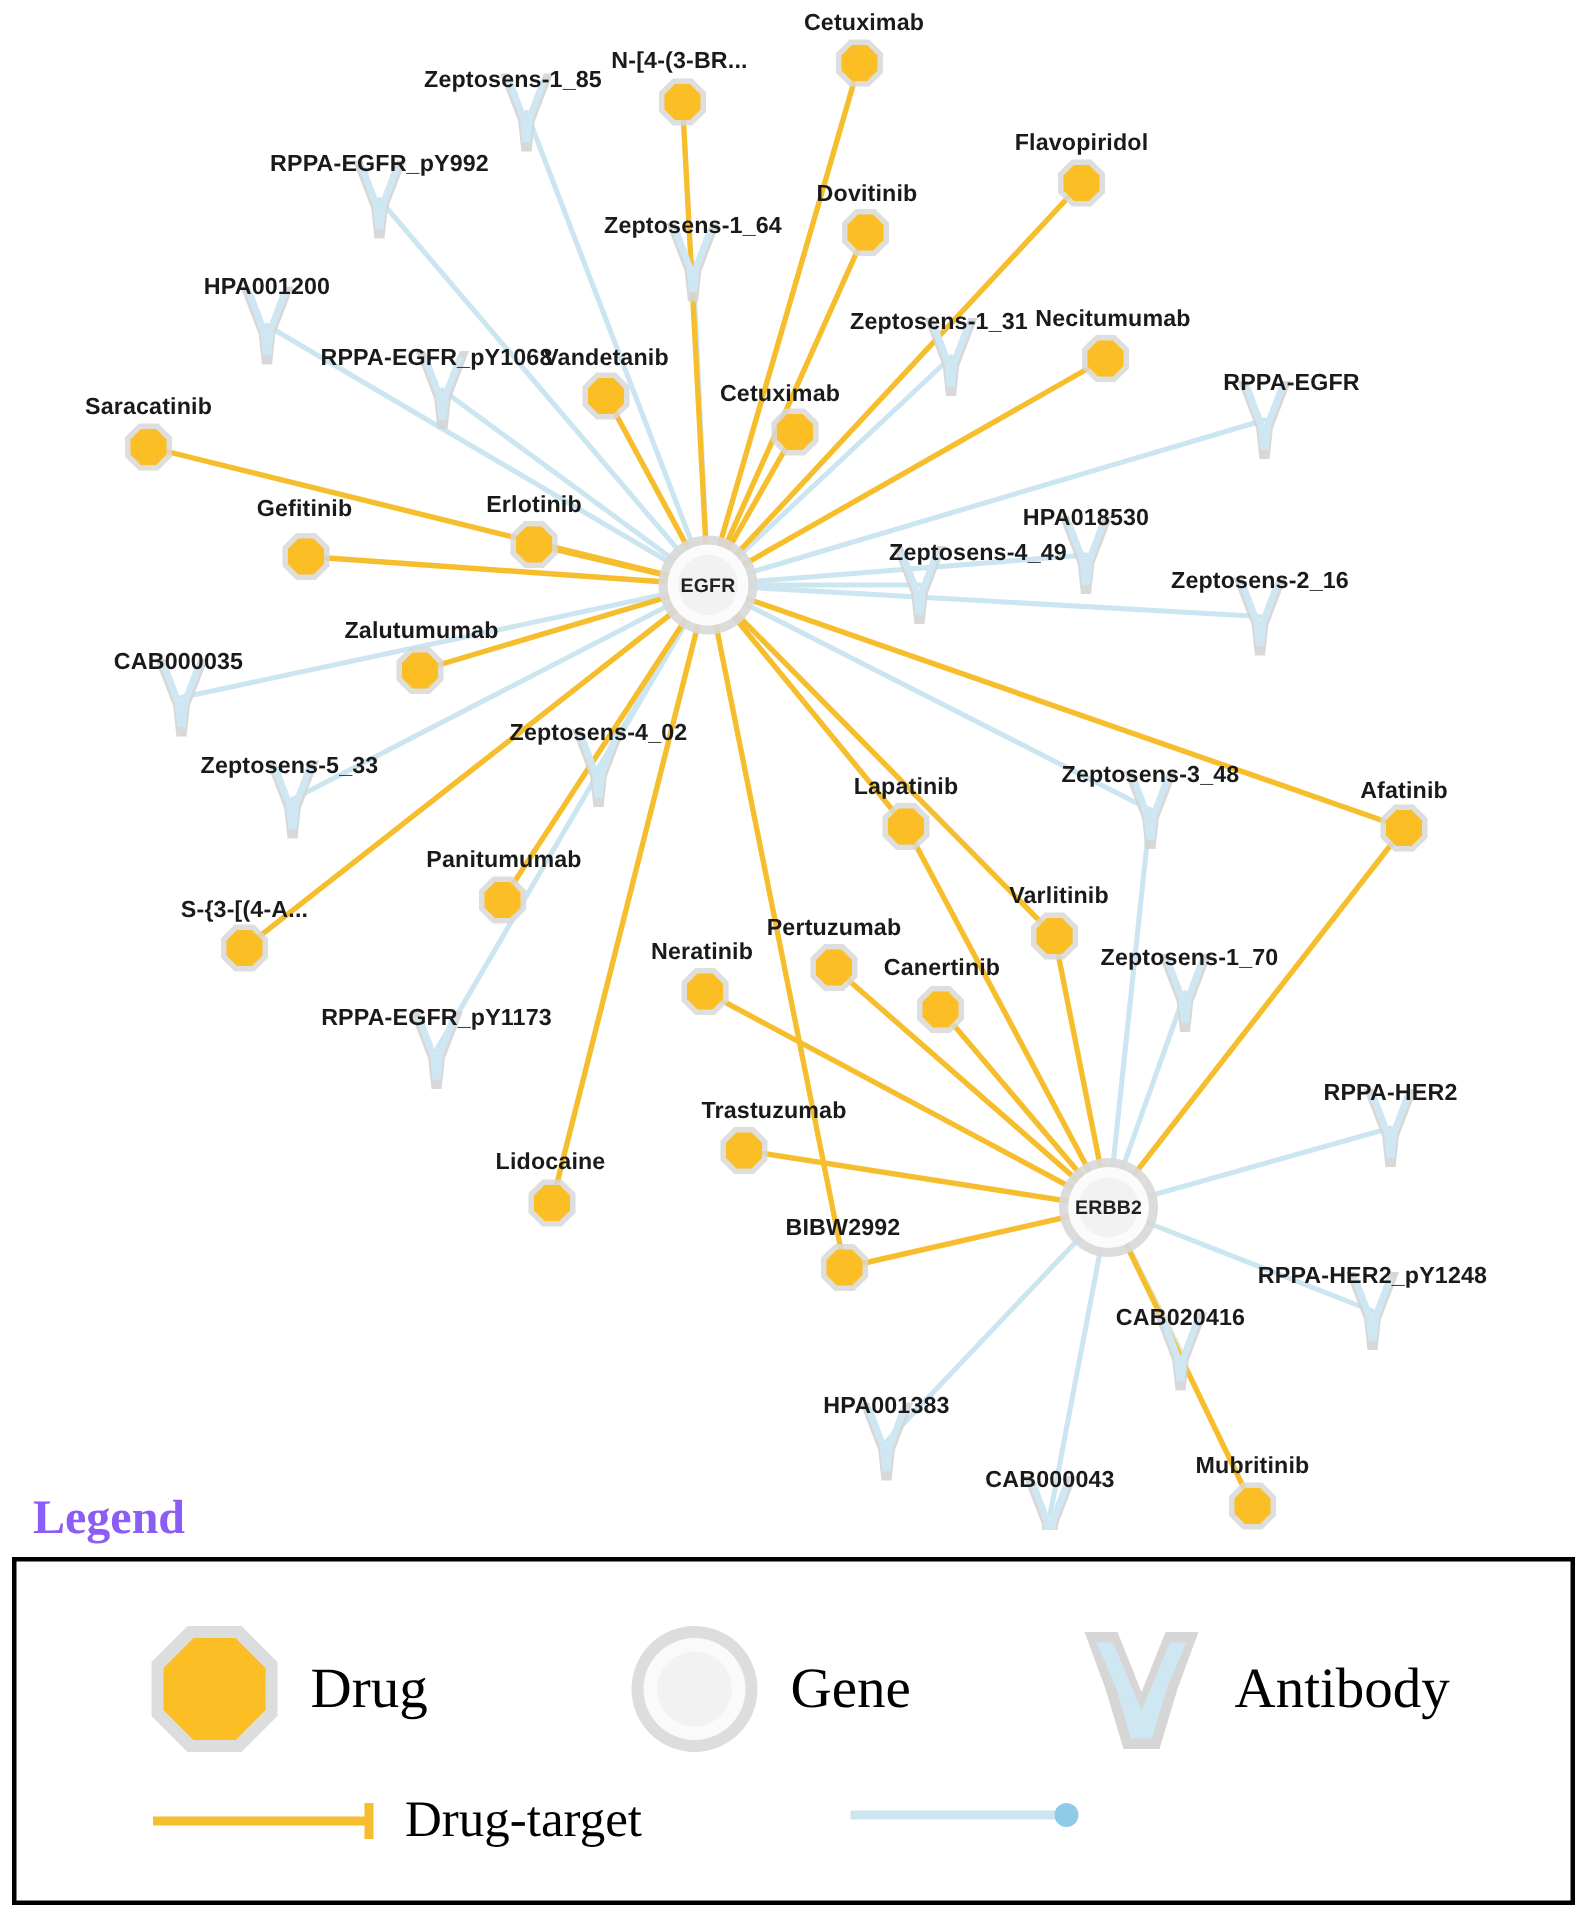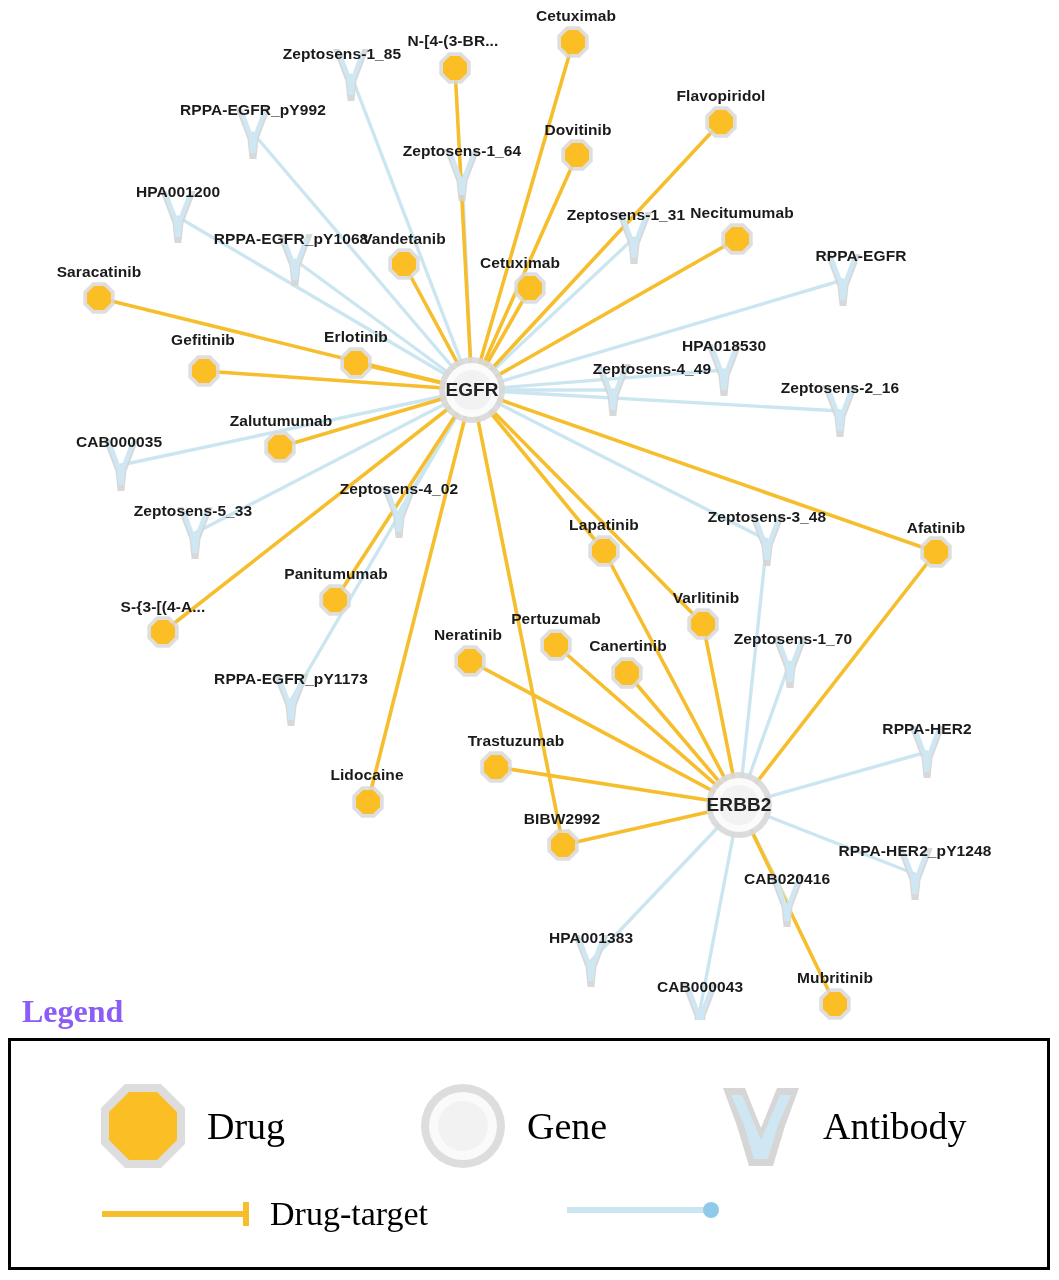--- a/index.html
+++ b/index.html
@@ -28,21 +28,21 @@
     position: absolute;
     font-family: "Liberation Sans", sans-serif;
     font-weight: bold;
     font-size: 15.5px;
     color: #1a1a1a;
     white-space: nowrap;
     transform: translate(-50%, -50%);
     letter-spacing: 0.1px;
   }
   .gene-label {
-    font-size: 19px;
+    font-size: 13px;
     font-weight: bold;
     color: #222;
   }
   .legend-title {
     position: absolute;
     left: 22px;
     top: 993px;
     font-family: "Liberation Serif", serif;
     font-size: 32px;
     font-weight: bold;

